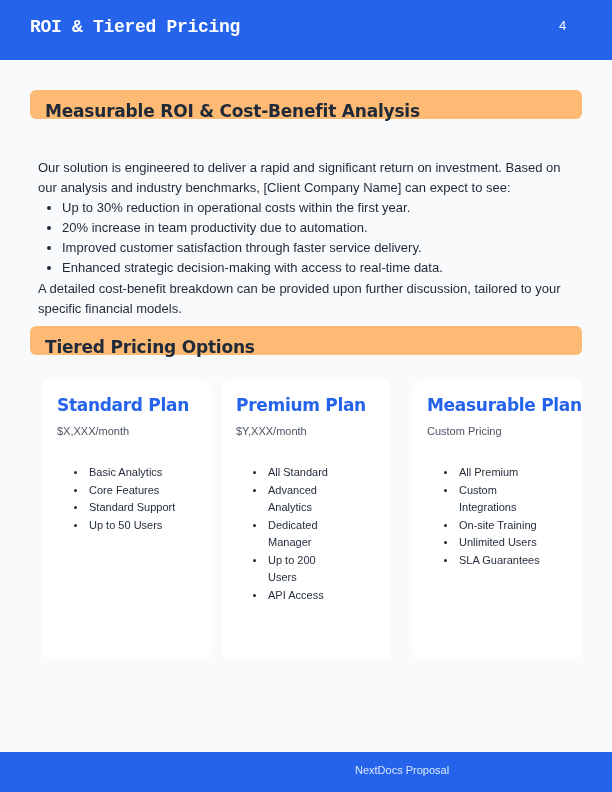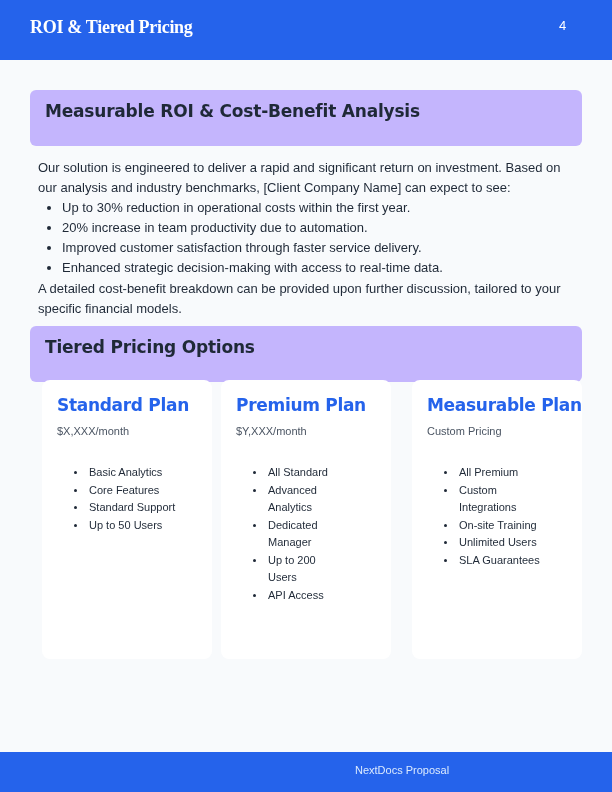--- a/index.html
+++ b/index.html
@@ -10,31 +10,31 @@
       color: #1f2937;
       position: relative;
     }
     .header {
       position: absolute; left: 0; top: 0; width: 612px; height: 60px;
       background: #2563eb;
     }
     .header-title {
       position: absolute; left: 30px; top: 17px;
       color: #ffffff; font-weight: bold; font-size: 18px;
-      font-family: Liberation Serif, serif;
+      font-family: Liberation Mono, monospace;
       letter-spacing: -0.3px;
     }
     .page-number {
       position: absolute; left: 559px; top: 18px;
       color: #ffffff; font-size: 13px;
       font-family: "Liberation Sans", sans-serif;
     }
     .section-heading {
-      position: absolute; left: 30px; width: 552px; height: 56px;
-      background: #c4b5fd; border-radius: 6px;
+      position: absolute; left: 30px; width: 552px; height: 29px;
+      background: #fdba74; border-radius: 6px;
     }
     .section-heading span {
       position: absolute; left: 15px; top: 11px;
       font-family: "DejaVu Sans", sans-serif;
       font-size: 17px; color: #1f2937; font-weight: 600;
       letter-spacing: -0.2px;
     }
     .body-text {
       position: absolute; left: 38px; width: 540px;
       font-size: 13px; line-height: 20px; color: #1f2937;

